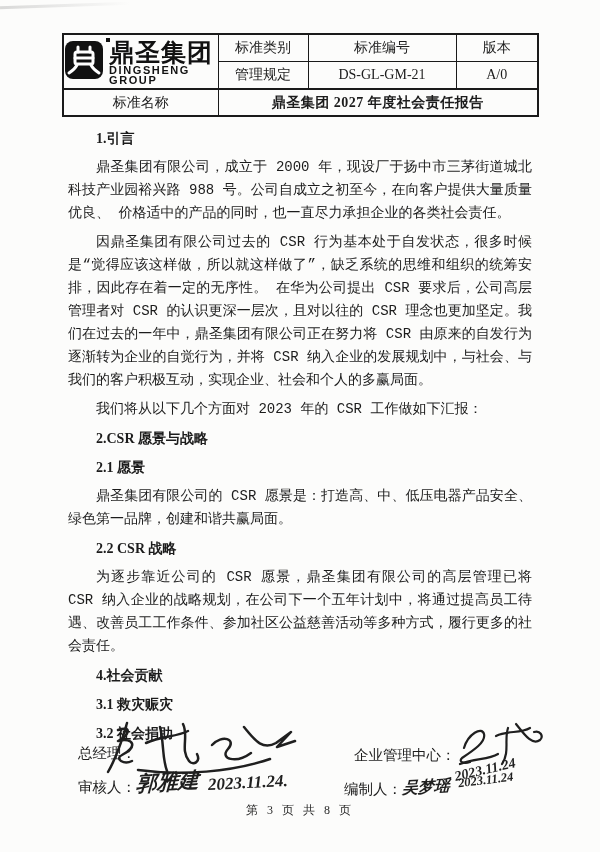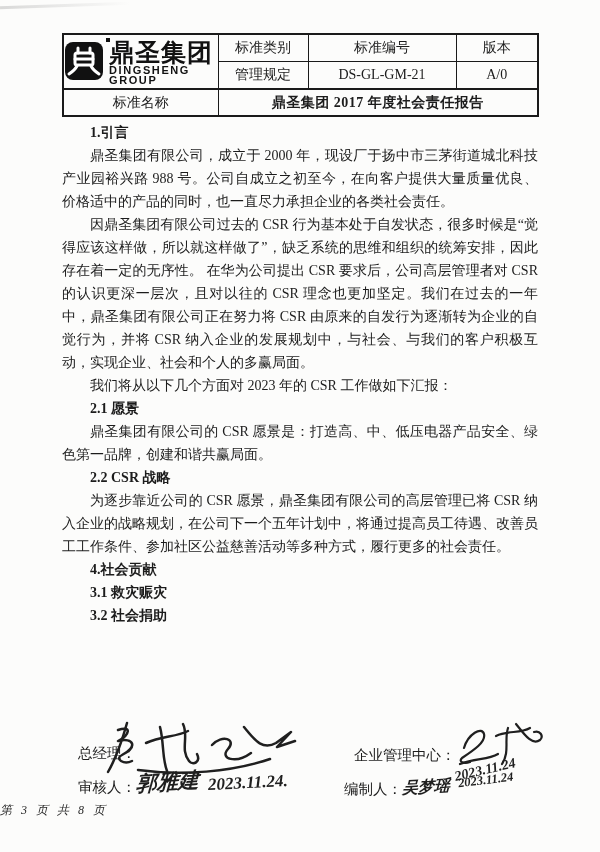--- a/index.html
+++ b/index.html
@@ -19,51 +19,51 @@
     position:absolute; left:62px; top:33px; width:475px;
     border-collapse:collapse; table-layout:fixed;
     border:2px solid #1a1a1a;
   }
   table.doc-head td {
     border:1px solid #1a1a1a; text-align:center; vertical-align:middle;
     font-size:14px; padding:0; height:26px; overflow:hidden;
   }
   table.doc-head tr.title-row td { border-top:2px solid #1a1a1a; height:25px; }
   td.logo-cell { padding:2px 4px; }
-  .logo-wrap { display:flex; align-items:flex-end; justify-content:center; gap:5px; position:relative; }
+  .logo-wrap { display:flex; align-items:center; justify-content:center; gap:5px; position:relative; }
   .logo-badge { flex:0 0 auto; }
   .logo-text { text-align:left; font-family:"Liberation Sans","DejaVu Sans",sans-serif; }
   .logo-zh { font-size:25px; font-weight:bold; letter-spacing:1px; line-height:26px; color:#111; }
   .logo-en { font-size:11px; font-weight:bold; letter-spacing:1.6px; line-height:10px; color:#111; }
   .tm-dot { position:absolute; width:4px; height:4px; background:#111; left:42px; top:-1px; }
   .doc-title { font-weight:600; letter-spacing:.5px; }
 
   
   .body-text {
     position:absolute; left:62px; top:121px; width:476px;
     font-size:14px; line-height:23px; text-align:justify;
   }
-  .body-text p { margin:0; }
-  .para  { text-indent:2em; }
+  .body-text p { margin:6px; }
+  .para  { text-indent:2em;font-family:Liberation Mono, monospace; }
   .heading { font-weight:bold; padding-left:2em; }
 
   
   .sig-area { position:absolute; left:62px; top:720px; width:476px; height:84px; font-size:14.5px; }
   .sig-label { position:absolute; white-space:nowrap; }
   .hand {
     position:absolute; white-space:nowrap; color:#1f1f1f;
     font-weight:bold; font-style:italic;
   }
   .sig-svg { position:absolute; }
   .sig-svg path { fill:none; stroke:#1f1f1f; stroke-linecap:round; stroke-linejoin:round; }
 
   
   .footer {
     position:absolute; top:802px; left:0; width:100%;
-    text-align:left; font-size:12px; letter-spacing:3px; color:#2a2a2a;font-style:italic;
+    text-align:center; font-size:12px; letter-spacing:3px; color:#2a2a2a;
   }
 </style>
 </head>
 <body>
 
 <div class="page">
 
   <div class="scan-streak"></div>
 
   <table class="doc-head">
@@ -101,30 +101,31 @@
       <td>标准编号</td>
       <td>版本</td>
     </tr>
     <tr>
       <td>管理规定</td>
       <td>DS-GL-GM-21</td>
       <td>A/0</td>
     </tr>
     <tr class="title-row">
       <td>标准名称</td>
-      <td class="doc-title" colspan="3">鼎圣集团 2017 年度社会责任报告</td>
+      <td class="doc-title" colspan="3">鼎圣集团 2027 年度社会责任报告</td>
     </tr>
   </tbody>
     </table>
 
   <div class="body-text">
     <p class="heading">1.引言</p>
     <p class="para">鼎圣集团有限公司，成立于 2000 年，现设厂于扬中市三茅街道城北科技产业园裕兴路 988 号。公司自成立之初至今，在向客户提供大量质量优良、 价格适中的产品的同时，也一直尽力承担企业的各类社会责任。</p>
     <p class="para">因鼎圣集团有限公司过去的 CSR 行为基本处于自发状态，很多时候是“觉得应该这样做，所以就这样做了”，缺乏系统的思维和组织的统筹安排，因此存在着一定的无序性。 在华为公司提出 CSR 要求后，公司高层管理者对 CSR 的认识更深一层次，且对以往的 CSR 理念也更加坚定。我们在过去的一年中，鼎圣集团有限公司正在努力将 CSR 由原来的自发行为逐渐转为企业的自觉行为，并将 CSR 纳入企业的发展规划中，与社会、与我们的客户积极互动，实现企业、社会和个人的多赢局面。</p>
     <p class="para">我们将从以下几个方面对 2023 年的 CSR 工作做如下汇报：</p>
+    <p class="heading">2.CSR 愿景与战略</p>
     <p class="heading">2.1 愿景</p>
     <p class="para">鼎圣集团有限公司的 CSR 愿景是：打造高、中、低压电器产品安全、绿色第一品牌，创建和谐共赢局面。</p>
     <p class="heading">2.2 CSR 战略</p>
     <p class="para">为逐步靠近公司的 CSR 愿景，鼎圣集团有限公司的高层管理已将 CSR 纳入企业的战略规划，在公司下一个五年计划中，将通过提高员工待遇、改善员工工作条件、参加社区公益慈善活动等多种方式，履行更多的社会责任。</p>
     <p class="heading">4.社会贡献</p>
     <p class="heading">3.1 救灾赈灾</p>
     <p class="heading">3.2 社会捐助</p>
   </div>
 
   <div class="sig-area">

